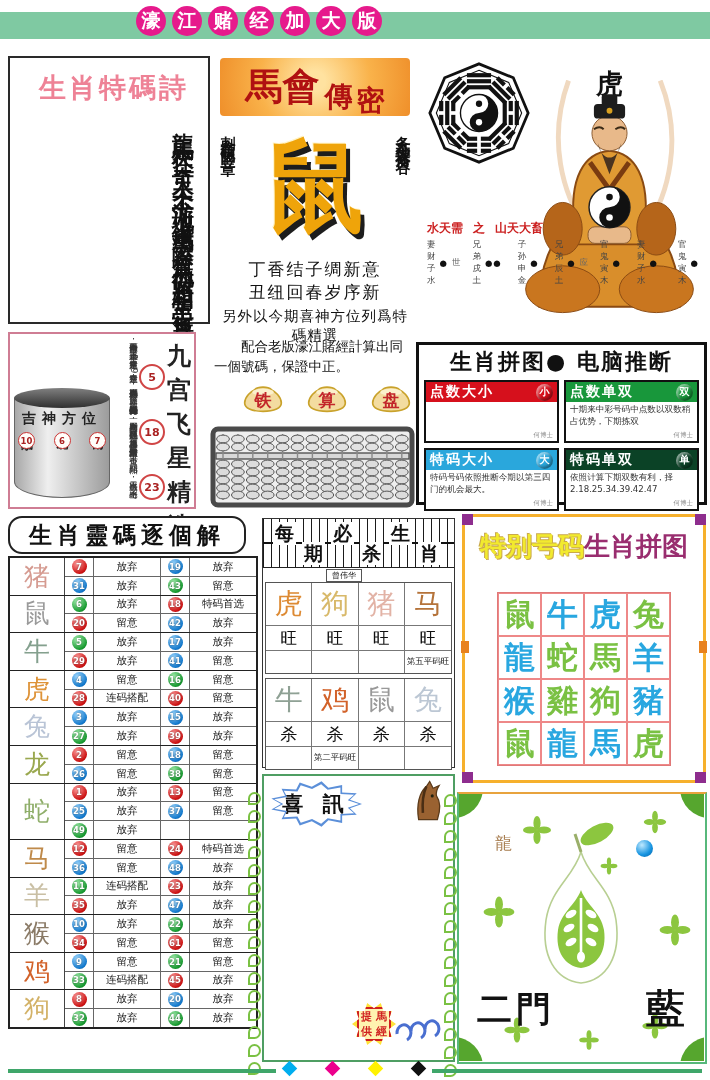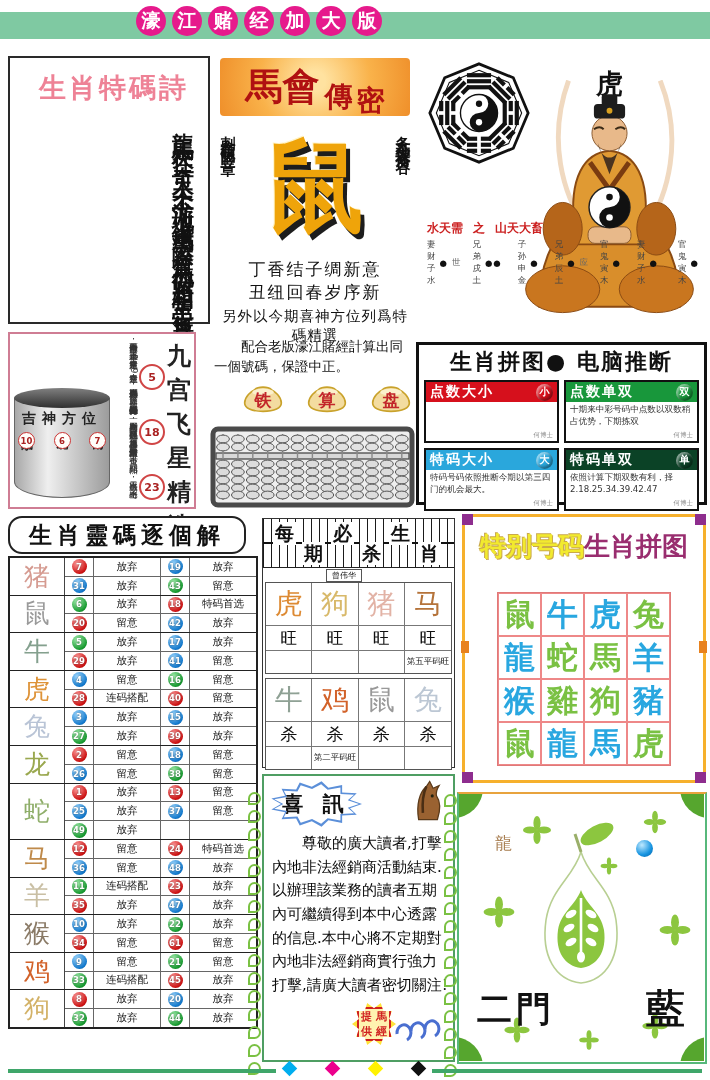--- a/index.html
+++ b/index.html
@@ -996,21 +996,20 @@
     <div class="burst" id="burst-out" style="clip-path: polygon(100% 50%, 86.9% 59.1%, 94.3% 73.2%, 78.4% 75.2%, 78.4% 91.1%, 63.5% 85.5%, 56% 99.6%, 45.4% 87.7%, 32.3% 96.8%, 28.4% 81.3%, 12.6% 83.2%, 16.4% 67.7%, 1.5% 62%, 12% 50%, 1.5% 38%, 16.4% 32.3%, 12.6% 16.8%, 28.4% 18.7%, 32.3% 3.2%, 45.4% 12.3%, 56% 0.4%, 63.5% 14.5%, 78.4% 8.9%, 78.4% 24.8%, 94.3% 26.8%, 86.9% 40.9%); text-align: center;">
       <div class="burst-in" id="burst-in" style="clip-path: polygon(100% 50%, 86.9% 59.1%, 94.3% 73.2%, 78.4% 75.2%, 78.4% 91.1%, 63.5% 85.5%, 56% 99.6%, 45.4% 87.7%, 32.3% 96.8%, 28.4% 81.3%, 12.6% 83.2%, 16.4% 67.7%, 1.5% 62%, 12% 50%, 1.5% 38%, 16.4% 32.3%, 12.6% 16.8%, 28.4% 18.7%, 32.3% 3.2%, 45.4% 12.3%, 56% 0.4%, 63.5% 14.5%, 78.4% 8.9%, 78.4% 24.8%, 94.3% 26.8%, 86.9% 40.9%);">喜 訊</div>
     </div>
     <div class="horse-head">
       <svg width="34" height="42" viewBox="0 0 40 48">
         <path d="M9,46 C6,28 10,14 18,7 L22,1 L26,9 L33,6 C30,11 29,14 30,18 C35,25 35,34 31,46 Z" fill="#9a6231" stroke="#5a3a1a" stroke-width="1.5"></path>
         <path d="M18,7 C14,16 13,26 14,38" stroke="#4a2e14" fill="none" stroke-width="3"></path>
         <circle cx="25" cy="18" r="1.8" fill="#221"></circle>
       </svg>
     </div>
-    <div class="nt-body">尊敬的廣大讀者,打擊內地非法經銷商活動結束.以辦理該業務的讀者五期內可繼續得到本中心透露的信息.本中心將不定期對內地非法經銷商實行強力打擊,請廣大讀者密切關注!</div>
     <div class="seal" id="seal" style="clip-path: polygon(100% 50%, 84.2% 61.1%, 90.5% 79.4%, 71.2% 79.1%, 65.5% 97.6%, 50% 86%, 34.5% 97.6%, 28.8% 79.1%, 9.5% 79.4%, 15.8% 61.1%, 0% 50%, 15.8% 38.9%, 9.5% 20.6%, 28.8% 20.9%, 34.5% 2.4%, 50% 14%, 65.5% 2.4%, 71.2% 20.9%, 90.5% 20.6%, 84.2% 38.9%);">
       <div class="seal-in" id="seal-grid">
           <span class="seal-ch">提</span>
           <span class="seal-ch">馬</span>
           <span class="seal-ch">供</span>
           <span class="seal-ch">經</span>
         </div>
     </div>
     <div class="squiggle">
       <svg width="52" height="26" viewBox="0 0 52 26">

